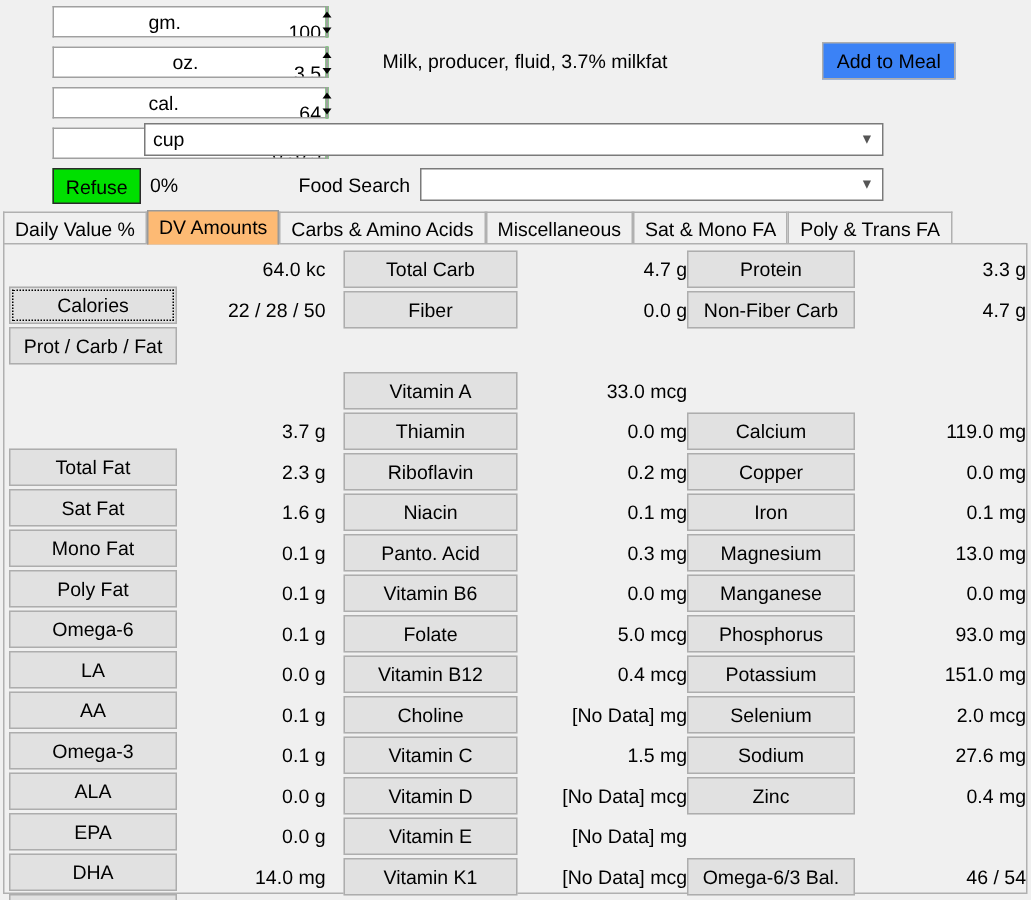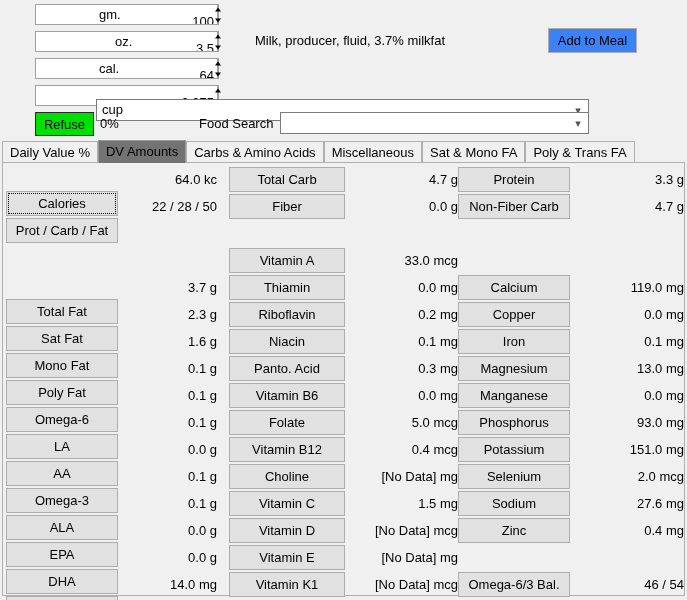--- a/index.html
+++ b/index.html
@@ -173,21 +173,21 @@
     font-size: 13px;
     background: #f0f0f0;
     border: 1px solid #b0b0b0;
     border-bottom: none;
     box-sizing: border-box;
     color: #000;
     cursor: default;
     white-space: nowrap;
   }
   .tab.selected {
-    background: #737373;
+    background: #fdba74;
     height: 23px;
     line-height: 22px;
     border-color: #9a9a9a;
     position: relative;
     z-index: 2;
   }
 
   
   #tabpage {
     position: absolute;
@@ -299,21 +299,21 @@
       <div class="sb down">
           <span class="tri"></span>
         </div>
     </div>
   </div>
 
   <div id="food-name">Milk, producer, fluid, 3.7% milkfat</div>
 
   <button id="add-to-meal">Add to Meal</button>
 
-  <div class="combo" style="left:96px; top:99px; width:493px;">
+  <div class="combo" style="left:96px; top:82px; width:493px;">
     <div class="combo-text">cup</div>
     <div class="combo-arrow">▾</div>
   </div>
 
   <button id="refuse-btn">Refuse</button>
   <div id="refuse-pct">0%</div>
 
   <div id="food-search-label">Food Search</div>
   <div class="combo" style="left:280px; top:112px; width:309px;">
     <div class="combo-text"></div>

